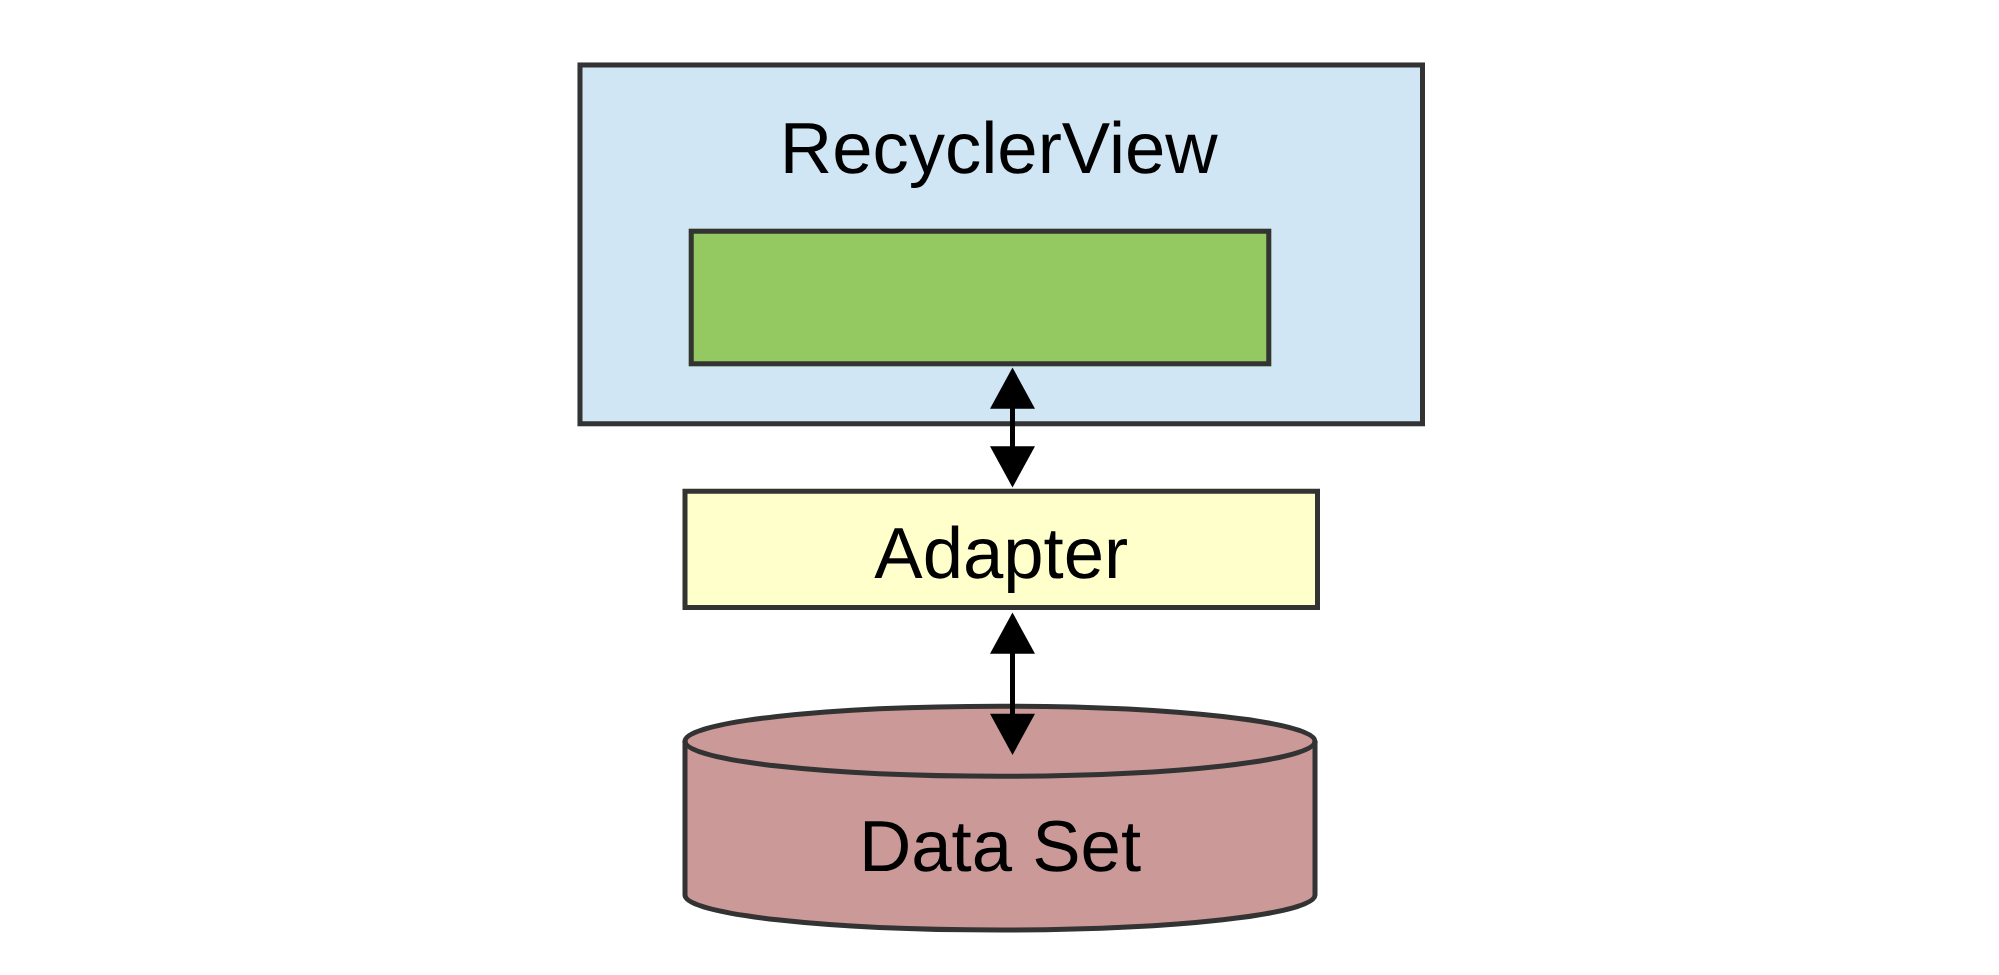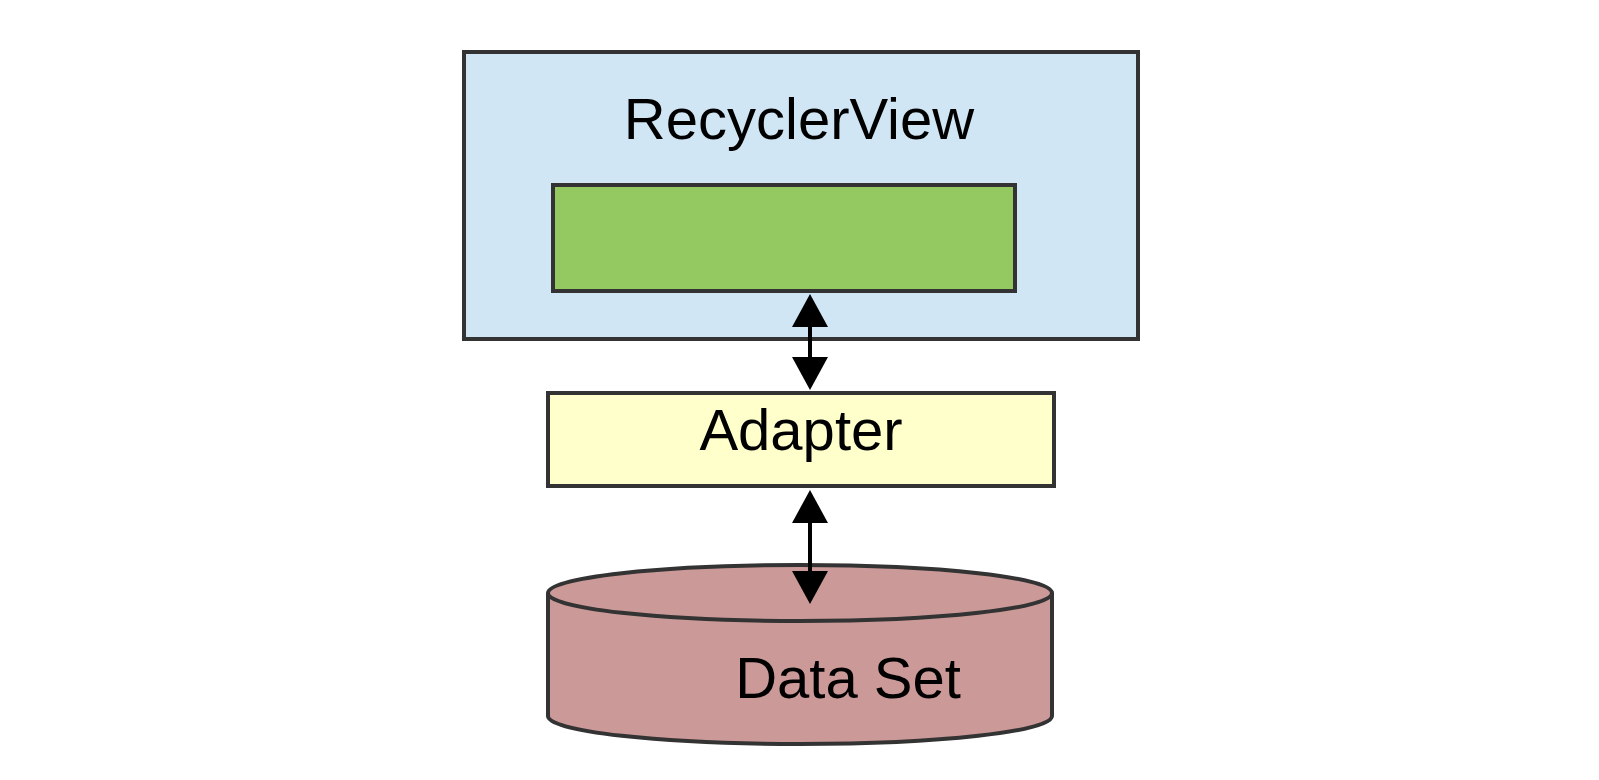--- a/index.html
+++ b/index.html
@@ -49,22 +49,22 @@
   .node-label {
     position: absolute;
     transform: translate(-50%, -50%);
     white-space: nowrap;
     font-size: 58px;
     color: #000000;
     line-height: 1.1;
   }
   .label-recyclerview { left: 799px; top: 119px; }
   .label-layoutmanager { left: 784px; top: 241px; }
-  .label-adapter { left: 801px; top: 430px; }
-  .label-dataset { left: 800px; top: 678px; margin-left: 48px; }
+  .label-adapter { left: 801px; top: 443px; }
+  .label-dataset { left: 800px; top: 678px; }
 </style>
 </head>
 <body>
 
 <div class="canvas">
 
   <div class="node-box box-recyclerview" style="background-color: rgb(208, 230, 245);"></div>
 
   <div class="node-box box-layoutmanager" style="background-color: rgb(148, 201, 98);"></div>
 

